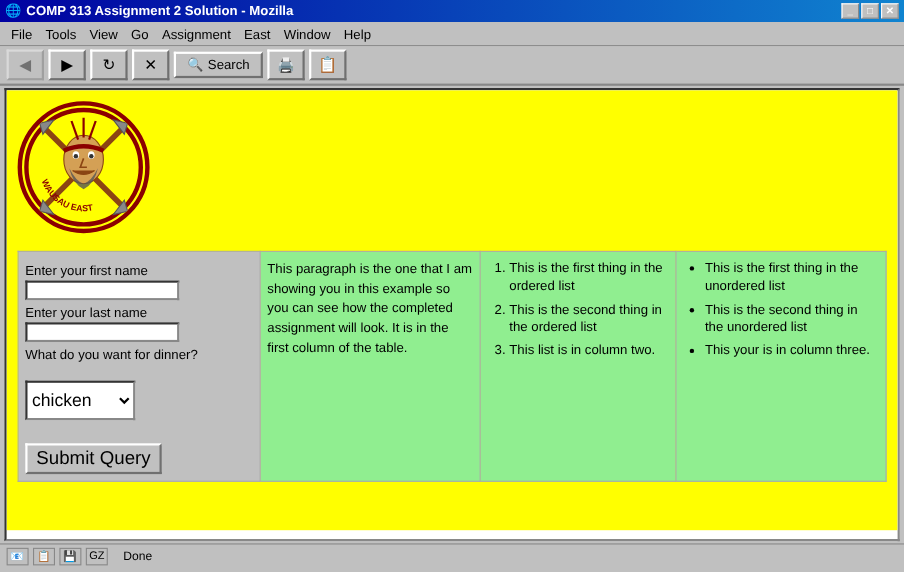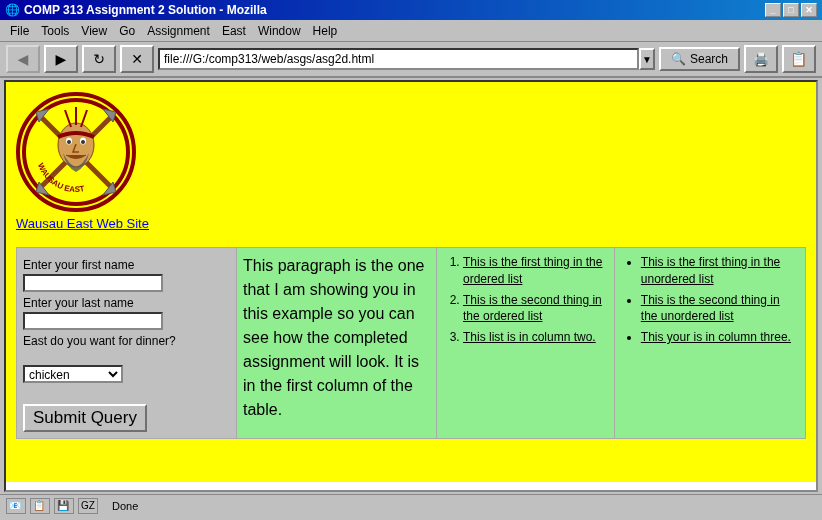--- a/index.html
+++ b/index.html
@@ -201,40 +201,40 @@
     .form-col label { display: block; margin-top: 4px; font-size: 12px; }
     .form-col input[type="text"] {
       width: 140px;
       height: 18px;
       border: 2px inset #888;
       background: white;
       font-size: 12px;
       margin-top: 2px;
     }
     .dinner-select {
-      height: 18px;
+      height: 36px;
       width: 100px;
-      font-size: 12px;
+      font-size: 16px;
       border: 2px inset #888;
       background: white;
     }
     .submit-btn {
       background: #c0c0c0;
       border: 2px solid;
       border-top-color: #fff;
       border-left-color: #fff;
       border-right-color: #707070;
       border-bottom-color: #707070;
       padding: 2px 8px;
       font-size: 17px;
       cursor: pointer;
       margin-top: 6px;
     }
 
-    ol, ul { padding-left: 20px; font-size: 12px; text-decoration: underline; }
+    ol, ul { padding-left: 20px; font-size: 12px; }
     ol li, ul li { margin-bottom: 4px; line-height: 1.4; }
 
     
     .warrior-svg { width: 110px; height: 110px; }
   </style>
 </head>
 <body>
 
 <div class="window-title-bar">
   <div class="window-title-left">
@@ -257,24 +257,20 @@
   <span class="menu-item">East</span>
   <span class="menu-item">Window</span>
   <span class="menu-item">Help</span>
 </div>
 
 <div class="toolbar">
   <div class="nav-btn disabled">◀</div>
   <div class="nav-btn">▶</div>
   <div class="nav-btn">↻</div>
   <div class="nav-btn">✕</div>
-  <div class="address-bar-wrap">
-    <input type="text" class="address-input" value="file:///G:/comp313/web/asgs/asg2d.html" style="">
-    <div class="address-arrow">▼</div>
-  </div>
   <div class="search-btn">
     <span>🔍</span>
     <span>Search</span>
   </div>
   <div class="print-btn">
     <span>🖨️</span>
   </div>
   <div class="nav-btn">
     <span>📋</span>
   </div>
@@ -316,50 +312,49 @@
           <line x1="55" y1="28" x2="55" y2="10" stroke="#8b0000" stroke-width="2"></line>
           <line x1="50" y1="30" x2="44" y2="13" stroke="#8b0000" stroke-width="2"></line>
           <line x1="60" y1="30" x2="66" y2="13" stroke="#8b0000" stroke-width="2"></line>
 
           <path id="circle-bottom" d="M 15,55 A 40,40 0 0,0 95,55" fill="none"></path>
           <text font-size="8" fill="#8b0000" font-weight="bold" font-family="Arial">
             <textPath href="#circle-bottom" startOffset="10%">WAUSAU EAST</textPath>
           </text>
         </svg>
       </div>
-      <a class="logo-text-link">Wausau East Web Site</a>
     </div>
 
     <table class="main-table">
       <tbody>
           <tr>
 
         <td class="form-col">
           <label>Enter your first name</label>
           <input type="text" class="text-input" style="">
           <br>
           <label>Enter your last name</label>
           <input type="text" class="text-input" style="">
           <br>
-          <label>East do you want for dinner?</label>
+          <label>What do you want for dinner?</label>
           <br>
           <div style="display:flex; align-items:center; gap:0; margin-top:2px;">
             <select class="dinner-select">
               <option>chicken</option>
               <option>beef</option>
               <option>fish</option>
               <option>vegetarian</option>
             </select>
           </div>
           <br>
           <button class="submit-btn">Submit Query</button>
         </td>
 
         <td class="para-col">
-          <p style="font-size:16px; line-height:1.5;">This paragraph is the one that I am showing you in this example so you can see how the completed assignment will look. It is in the first column of the table.</p>
+          <p style="font-size:12px; line-height:1.5;">This paragraph is the one that I am showing you in this example so you can see how the completed assignment will look. It is in the first column of the table.</p>
         </td>
 
         <td class="list-col">
           <ol>
             <li>This is the first thing in the ordered list</li>
             <li>This is the second thing in the ordered list</li>
             <li>This list is in column two.</li>
           </ol>
         </td>
 

